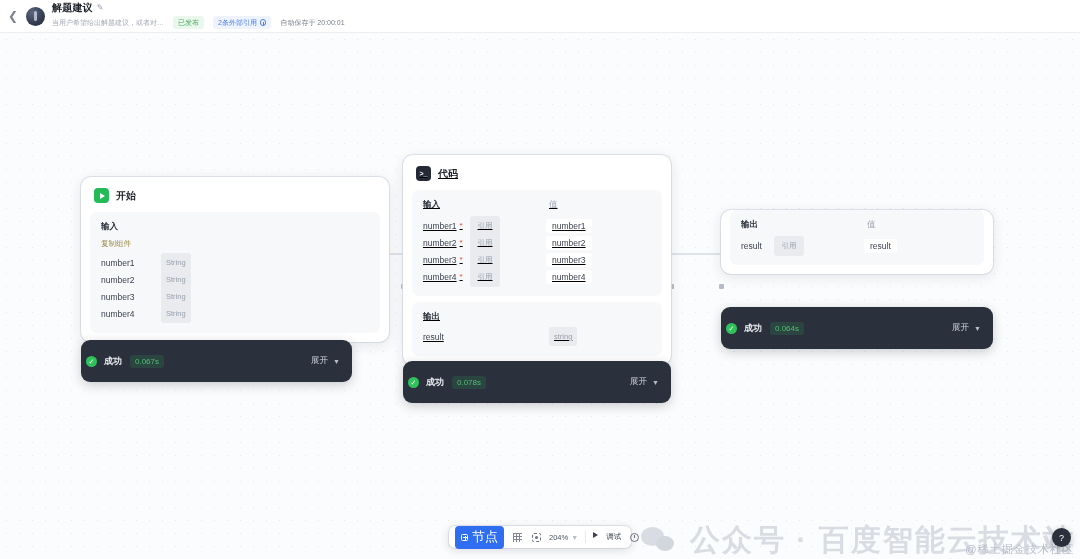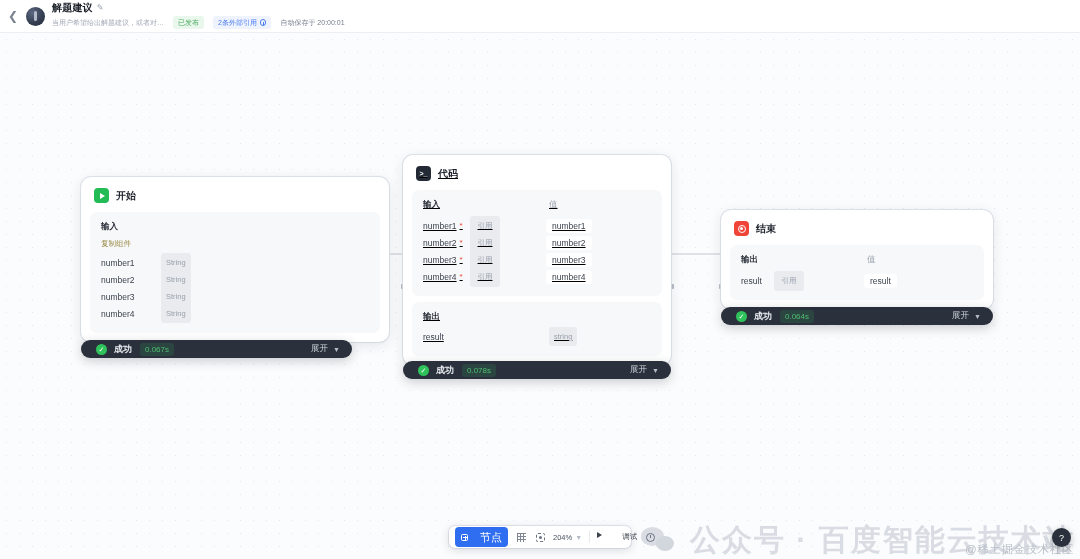--- a/index.html
+++ b/index.html
@@ -152,22 +152,22 @@
   }
   .val-cell {
     font-size: 8.5px; color: #3c424e; background: #ffffff;
     border-radius: 3px; padding: 2px 6px; white-space: nowrap;
   }
   .sec-title { font-size: 8.5px; font-weight: 700; color: #2b303a; margin-bottom: 5px; }
 
   
   .status-bar {
     position: absolute; background: #2b313c; border-radius: 9px;
-    height: 18px; display: flex; align-items: center;
-    padding: 0 12px 0 15px; color: #e6e9ee;
+    height: 42px; display: flex; align-items: center;
+    padding: 0 12px 0 5px; color: #e6e9ee;
     box-shadow: 0 3px 11px rgba(25,32,45,.22);
   }
   .ok-dot {
     width: 11px; height: 11px; border-radius: 50%; background: #2fc25b;
     display: flex; align-items: center; justify-content: center;
     font-size: 7px; color: #fff; flex: 0 0 auto; line-height: 1;
   }
   .ok-text { font-size: 9px; font-weight: 700; margin-left: 7px; }
   .ok-time {
     font-size: 8px; color: #4fbf72; background: rgba(47,194,91,.14);
@@ -187,23 +187,23 @@
   }
 
   
   .toolbar {
     position: absolute; left: 449px; top: 526px; width: 182px; height: 22px;
     background: #ffffff; border-radius: 6px;
     box-shadow: 0 2px 10px rgba(30,40,60,.16), 0 0 0 1px rgba(226,230,237,.9);
     display: flex; align-items: center; padding: 0 6px; gap: 7px; z-index: 30;
   }
   .tb-pill {
-    display: flex; align-items: center; gap: 12px; background: #2f6ef0;
+    display: flex; align-items: center; gap: 4px; background: #2f6ef0;
     color: #fff; border-radius: 4px; padding: 2.5px 6px;
-    font-size: 11px; cursor: pointer; white-space: nowrap;
+    font-size: 13px; cursor: pointer; white-space: nowrap;
   }
   .tb-pill .plus {
     width: 7px; height: 7px; border: 1px solid #fff; border-radius: 1.5px;
     position: relative; flex: 0 0 auto;
   }
   .tb-pill .plus::before, .tb-pill .plus::after {
     content: ""; position: absolute; background: #fff;
   }
   .tb-pill .plus::before { left: 2.5px; top: 1px; width: 1px; height: 5px; }
   .tb-pill .plus::after  { left: 1px; top: 2.5px; width: 5px; height: 1px; }
@@ -224,21 +224,21 @@
   .fit-ico::after {
     content: ""; position: absolute; left: 2.5px; top: 2.5px;
     width: 3px; height: 3px; background: #6b7280; border-radius: 50%;
   }
   .zoom-val {
     font-size: 7.5px; color: #4a5160; display: flex; align-items: center;
     gap: 3px; cursor: pointer; white-space: nowrap;
   }
   .tb-div { width: 1px; height: 12px; background: #e6e9ee; flex: 0 0 auto; }
   .tb-run {
-    display: flex; align-items: flex-start; gap: 20px; font-size: 7.5px;
+    display: flex; align-items: flex-start; gap: 8px; font-size: 7.5px;
     color: #3c424e; cursor: pointer; white-space: nowrap;
   }
   .tb-run .play {
     width: 0; height: 0; border-left: 5px solid #3c424e;
     border-top: 3.2px solid transparent; border-bottom: 3.2px solid transparent;
   }
   .clock-ico {
     width: 9px; height: 9px; border: 1px solid #6b7280; border-radius: 50%;
     position: relative;
   }
@@ -392,26 +392,20 @@
       <span class="ok-dot">✓</span>
       <span class="ok-text">成功</span>
       <span class="ok-time">0.078s</span>
       <span class="expand">
         <span>展开</span>
         <span class="chev">▼</span>
       </span>
     </div>
 
     <div class="node" style="left:721px;top:177px;width:272px;">
-      <div class="node-head">
-        <span class="node-icon red">
-            <span class="ring"></span>
-          </span>
-        <span class="node-title">结束</span>
-      </div>
       <div class="node-panel">
         <div class="panel-head">
           <span style="width:126px;">输出</span>
           <span class="col-v">值</span>
         </div>
         <div class="prow">
           <span class="pname" style="width:33px;">result</span>
           <span class="chip" style="width:30px;text-align:center;">引用</span>
           <span class="val-cell" style="margin-left:60px;">result</span>
         </div>

